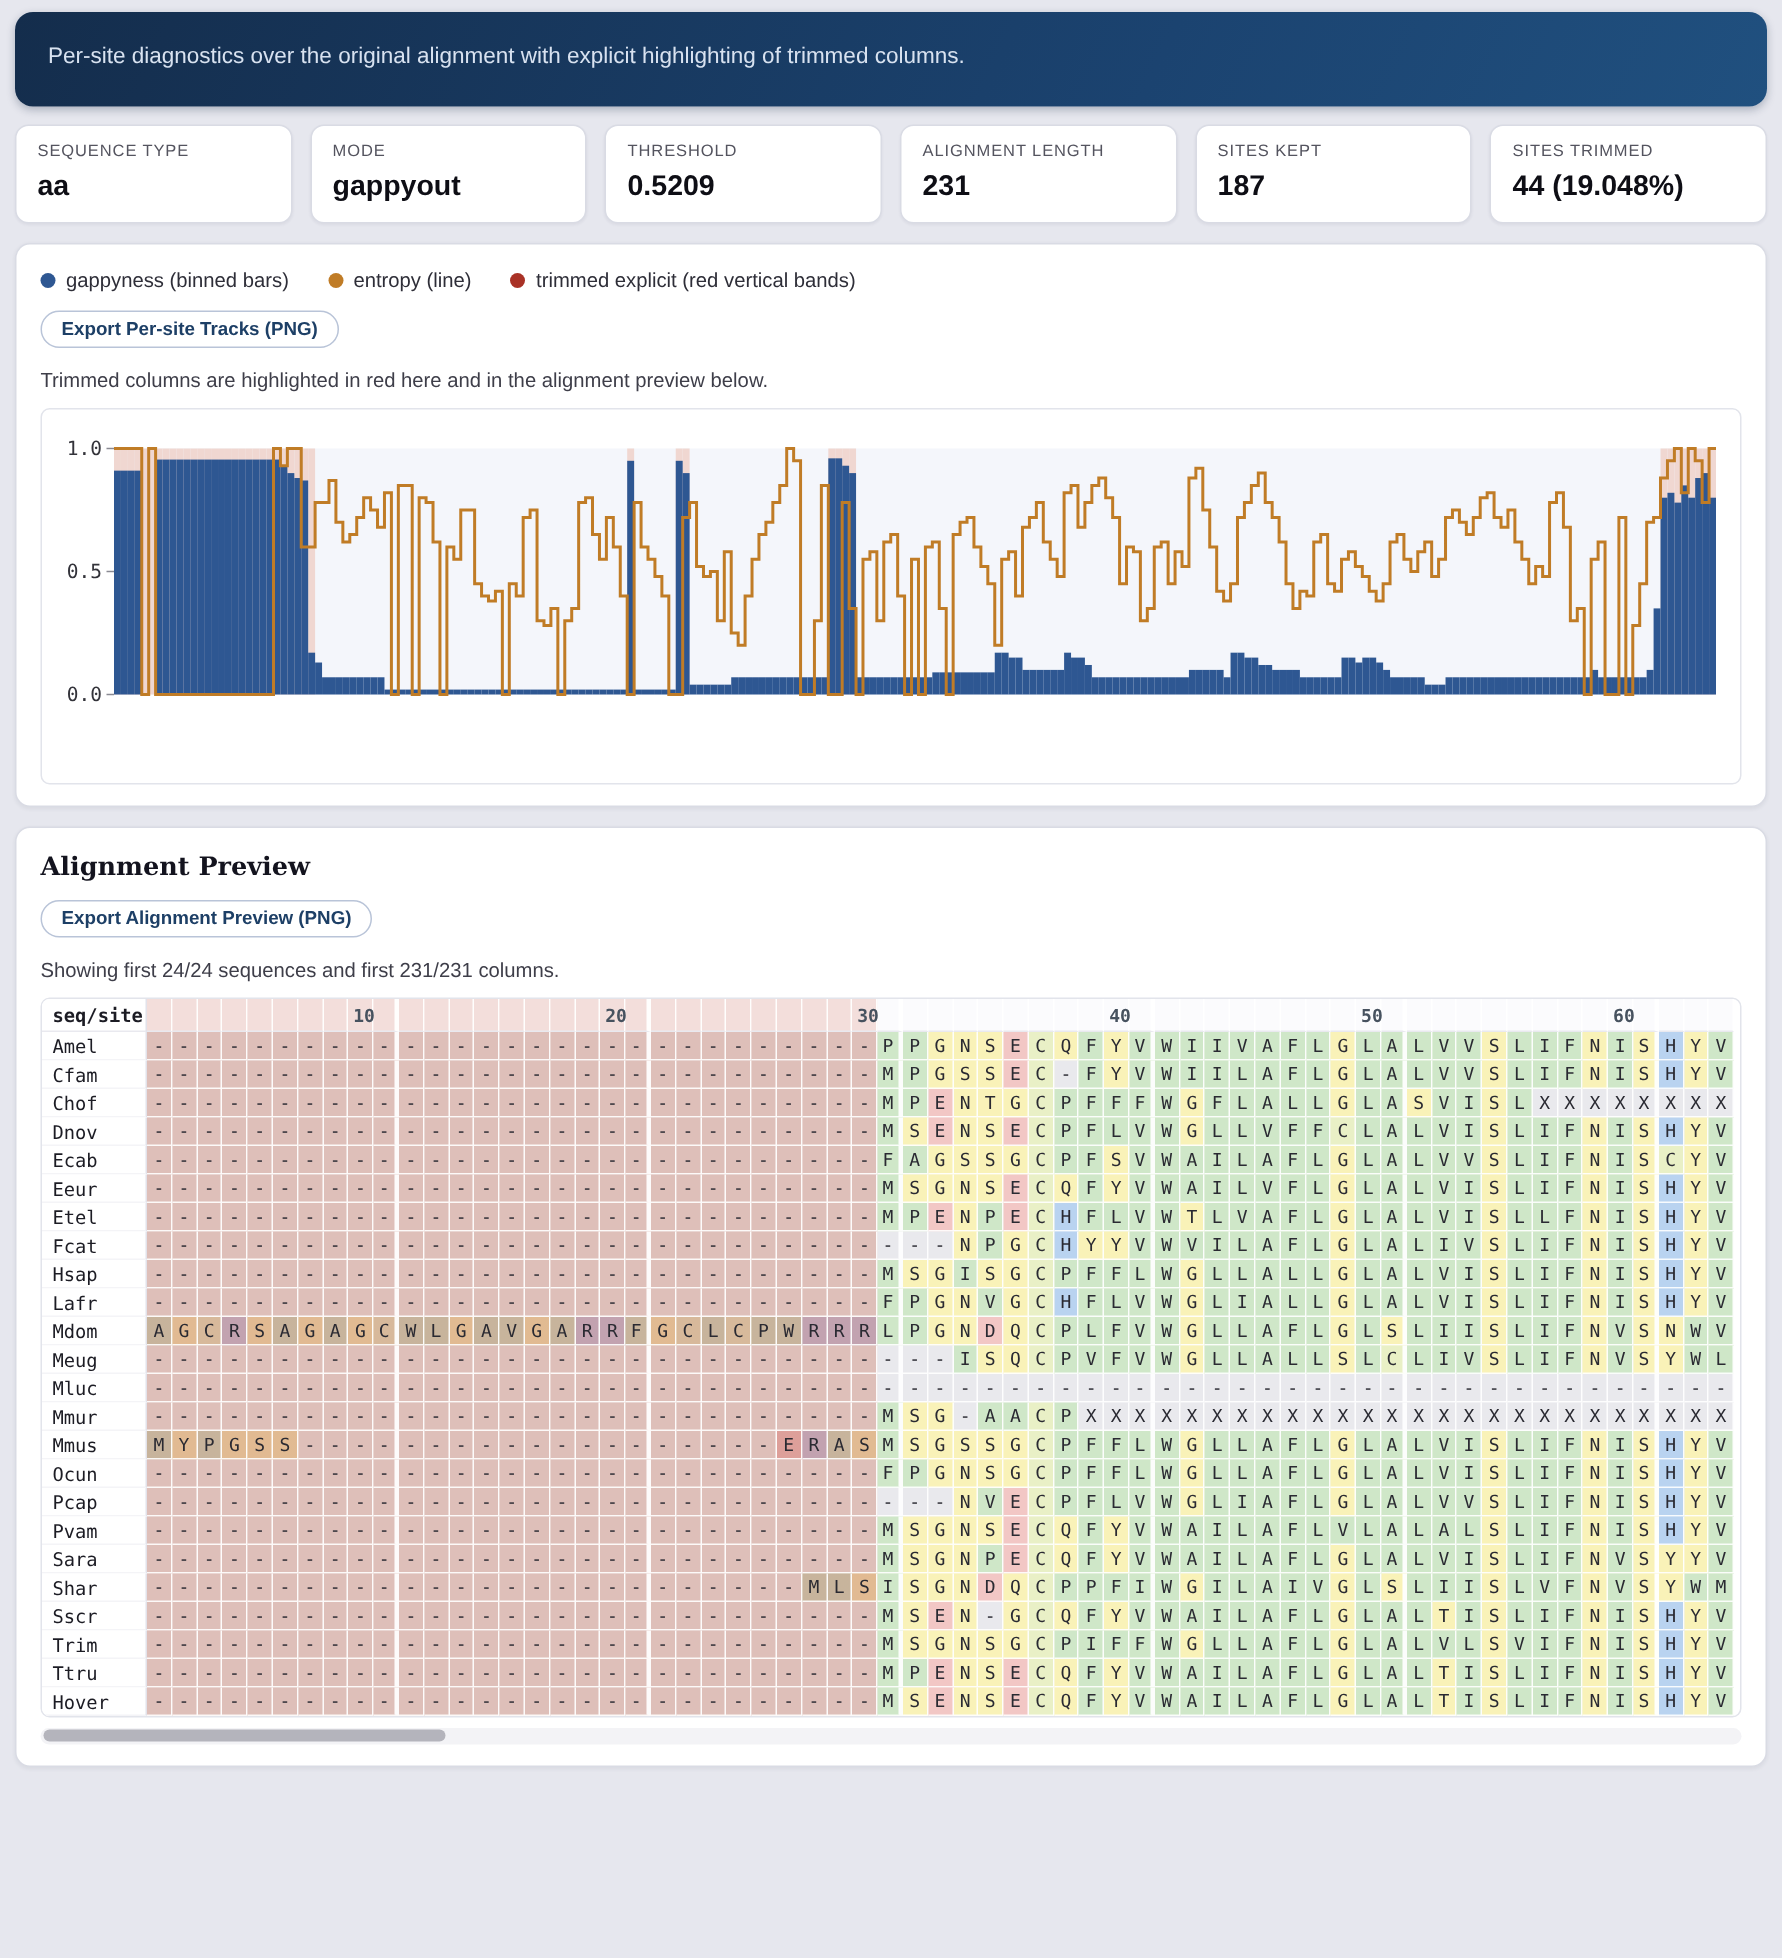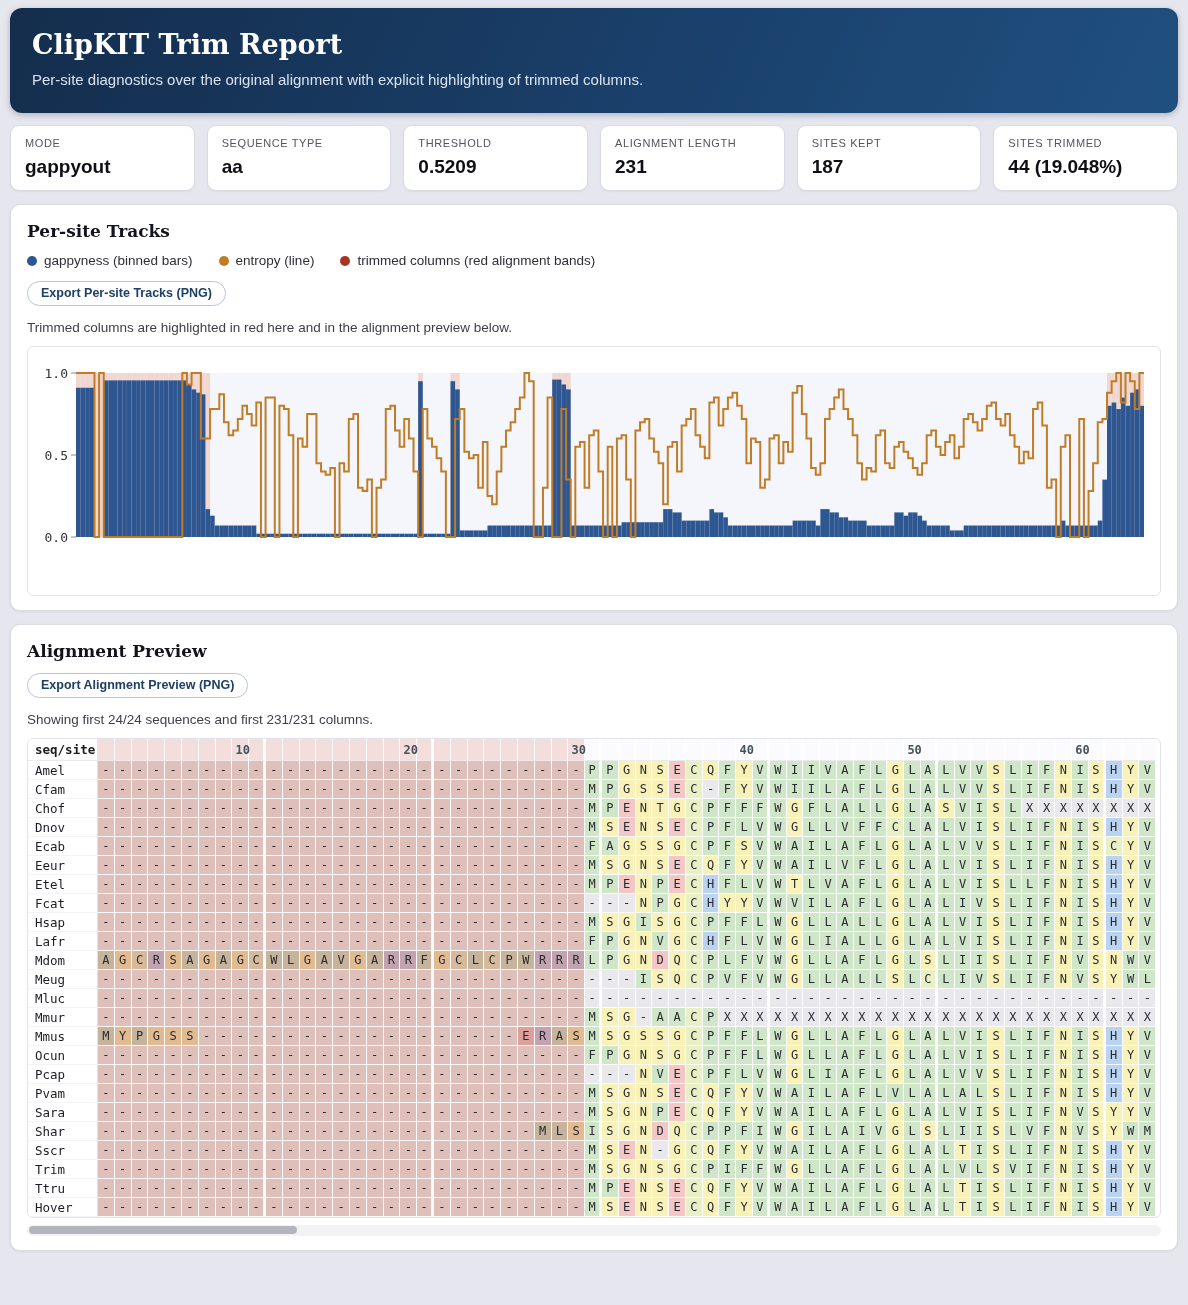--- a/index.html
+++ b/index.html
@@ -44,65 +44,63 @@
   .g10{border-right-width:3px;}
   .sbar{height:11px;background:#f3f3f6;border-radius:6px;margin-top:7px;position:relative;}
   .sthumb{position:absolute;left:2px;top:1px;height:8px;background:#b4b4bc;border-radius:4px;cursor:pointer;}
 </style>
 </head>
 <body>
 
 <div class="page">
 
   <div class="hero">
-    <h1>ClipKIT Trim Report</h1>
     <p>Per-site diagnostics over the original alignment with explicit highlighting of trimmed columns.</p>
   </div>
 
   <div class="stats" id="stats">
       <div class="stat">
+        <div class="lbl">SEQUENCE TYPE</div>
+        <div class="val">aa</div>
+      </div>
+      <div class="stat">
         <div class="lbl">MODE</div>
         <div class="val">gappyout</div>
-      </div>
-      <div class="stat">
-        <div class="lbl">SEQUENCE TYPE</div>
-        <div class="val">aa</div>
       </div>
       <div class="stat">
         <div class="lbl">THRESHOLD</div>
         <div class="val">0.5209</div>
       </div>
       <div class="stat">
         <div class="lbl">ALIGNMENT LENGTH</div>
         <div class="val">231</div>
       </div>
       <div class="stat">
         <div class="lbl">SITES KEPT</div>
         <div class="val">187</div>
       </div>
       <div class="stat">
         <div class="lbl">SITES TRIMMED</div>
         <div class="val">44 (19.048%)</div>
       </div>
     </div>
 
   <div class="panel">
-    <h2>Per-site Tracks</h2>
     <div class="legend" id="legend">
         <div class="item">
           <span class="dot" style="background: rgb(46, 87, 146);"></span>
           <span>gappyness (binned bars)</span>
         </div>
         <div class="item">
           <span class="dot" style="background: rgb(192, 124, 38);"></span>
           <span>entropy (line)</span>
         </div>
         <div class="item">
           <span class="dot" style="background: rgb(169, 50, 38);"></span>
-          <span>trimmed columns (red alignment bands)</span>
+          <span>trimmed explicit (red vertical bands)</span>
         </div>
       </div>
     <div class="btn">Export Per-site Tracks (PNG)</div>
     <div class="note">Trimmed columns are highlighted in red here and in the alignment preview below.</div>
     <div class="chartbox" id="chartbox"><svg width="1132" height="244">
           <rect x="48" y="26" width="1068" height="164" fill="#f4f6fb"></rect>
           <rect x="48" y="26" width="4.623376623376624" height="164" fill="#f0d7d1"></rect>
           <rect x="52.62337662337662" y="26" width="4.623376623376624" height="164" fill="#f0d7d1"></rect>
           <rect x="57.246753246753244" y="26" width="4.623376623376624" height="164" fill="#f0d7d1"></rect>
           <rect x="61.87012987012987" y="26" width="4.623376623376624" height="164" fill="#f0d7d1"></rect>

